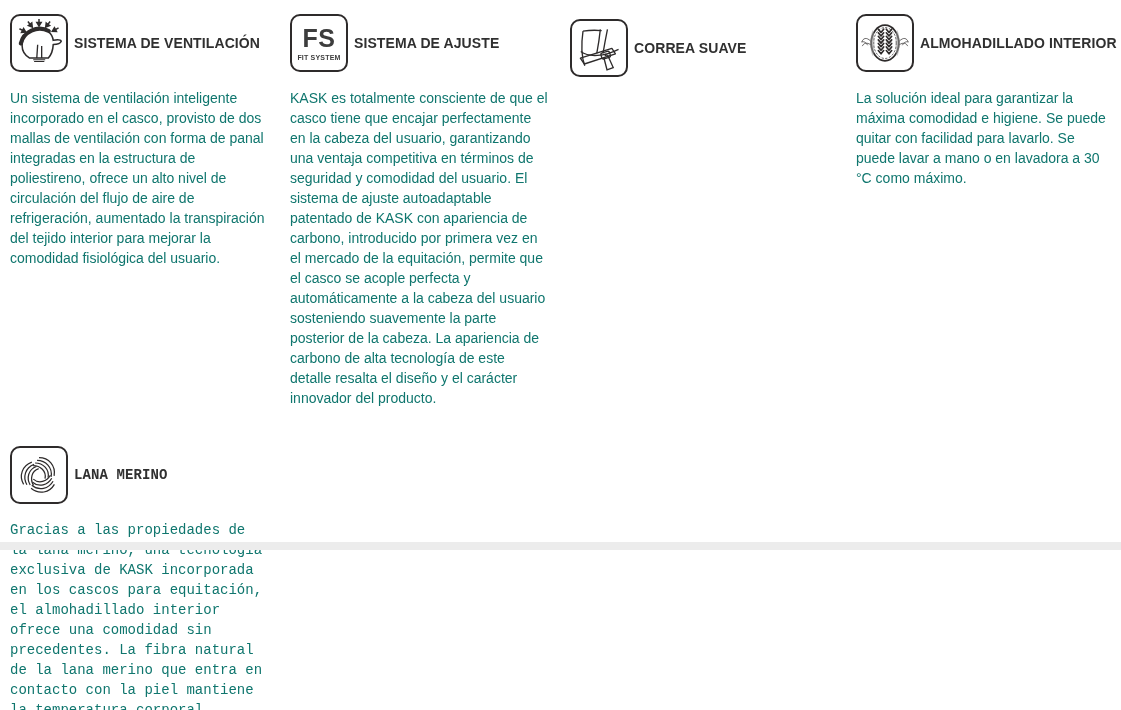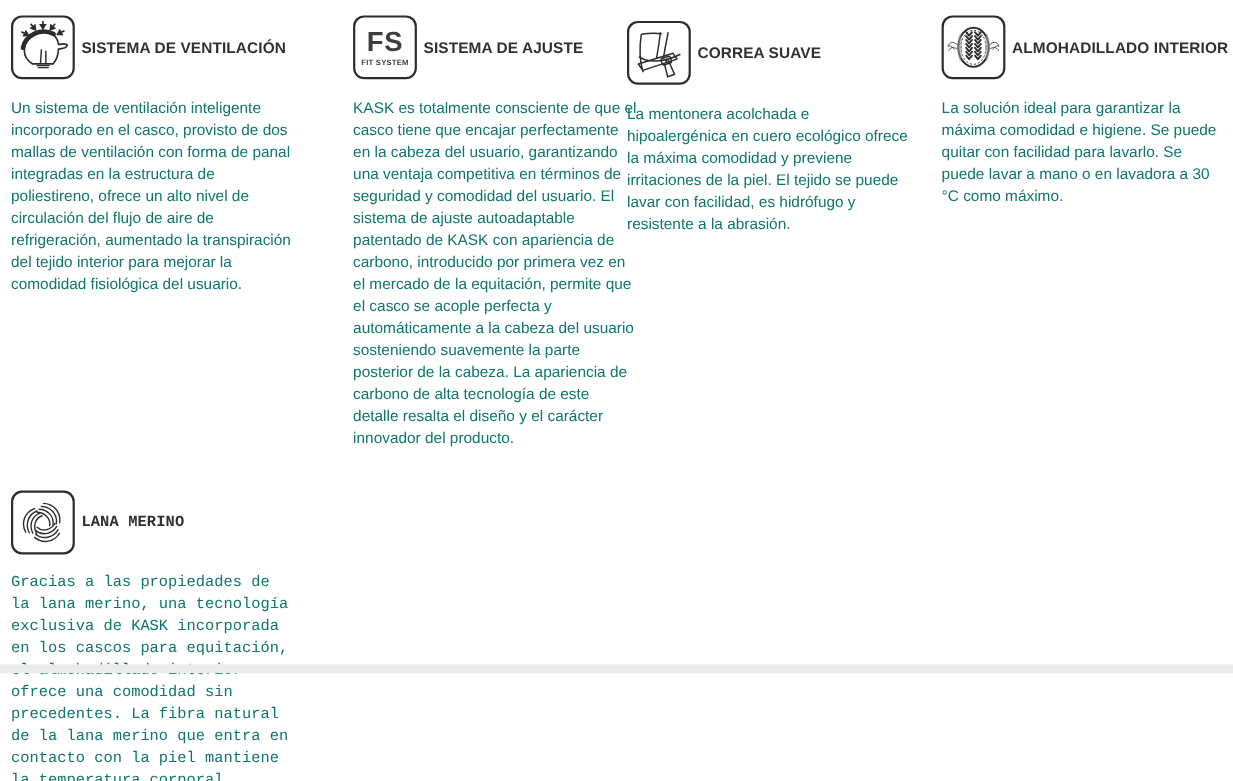--- a/index.html
+++ b/index.html
@@ -2,42 +2,42 @@
 <html><head>
 <meta charset="utf-8">
 <style>
   html, body { margin: 0; padding: 0; }
   body {
     width: 1121px; height: 710px;
     background: #ffffff;
     font-family: "Liberation Sans", "DejaVu Sans", sans-serif;
     overflow: hidden;
   }
-  .page { position: relative; width: 1121px; height: 612px; background: #ffffff; }
+  .page { position: relative; width: 1121px; height: 550px; background: #ffffff; }
 
   .feature { position: absolute; width: 262px; }
   .feature-header { display: flex; align-items: center; gap: 6px; height: 58px; }
   .icon-box {
     width: 54px; height: 54px; flex: 0 0 54px;
     border: 2px solid #2e2b2b; border-radius: 10px;
     background: #ffffff;
     display: flex; flex-direction: column; align-items: center; justify-content: center;
     box-sizing: content-box;
   }
   .feature-title {
     margin: 0; font-size: 14px; font-weight: 700; color: #303030;
     letter-spacing: 0.1px; line-height: 17px;
   }
   .feature-desc {
     margin: 16px 0 0 0; width: 258px;
     font-size: 14px; line-height: 20px; color: #0f766e;
   }
 
   .pos-1 { left: 10px;  top: 14px; }
-  .pos-2 { left: 290px; top: 14px; margin-left: 31px; }
+  .pos-2 { left: 290px; top: 14px; }
   .pos-3 { left: 570px; top: 19px; }
   .pos-4 { left: 856px; top: 14px; }
   .pos-5 { left: 10px;  top: 446px; font-family: Liberation Mono, monospace; }
 
   .fs-main { font-size: 25px; font-weight: 700; color: #3d3d3d; line-height: 1; letter-spacing: 0.5px; }
   .fs-sub  { font-size: 7px;  font-weight: 700; color: #3d3d3d; margin-top: 3px; letter-spacing: 0.2px; white-space: nowrap; }
 
   .footer-strip {
     position: absolute; left: 0; right: 0; bottom: 0; height: 8px;
     background: #ececec;
@@ -109,21 +109,20 @@
             <path d="M36.5 6 C34.5 16 33 24 31.5 33"></path>
             <path d="M6 38.5 L41.5 27.5 L45.5 33.5 L10.5 45 Z" stroke-linejoin="round"></path>
             <path d="M36.5 34.5 L43 49 L36 51.5 L32.5 38"></path>
             <rect x="29.5" y="31.5" width="10" height="7" rx="2" transform="rotate(-17 34.5 35)"></rect>
           </g>
           <circle cx="34.5" cy="35" r="1.4" fill="#2e2b2b"></circle>
         </svg>
       </div>
       <h3 class="feature-title">CORREA SUAVE</h3>
     </div>
-    <p class="feature-desc">La mentonera acolchada e hipoalergénica en cuero ecológico ofrece la máxima comodidad y previene irritaciones de la piel. El tejido se puede lavar con facilidad, es hidrófugo y resistente a la abrasión.</p>
   </section>
 
   <section class="feature pos-4">
     <div class="feature-header">
       <div class="icon-box">
         <svg width="48" height="48" viewBox="0 0 54 54">
           <path d="M11 25 C6 20 2.5 21.5 0.8 26 C3.5 24.8 5.5 26.5 7.5 29.5 M11 29 C6.5 26 3 27 1.5 30.5" fill="none" stroke="#2e2b2b" stroke-width="0.8"></path>
           <path d="M43 25 C48 20 51.5 21.5 53.2 26 C50.5 24.8 48.5 26.5 46.5 29.5 M43 29 C47.5 26 51 27 52.5 30.5" fill="none" stroke="#2e2b2b" stroke-width="0.8"></path>
           <ellipse cx="27" cy="27" rx="15.5" ry="20" fill="#ffffff" stroke="#2e2b2b" stroke-width="2"></ellipse>
           <ellipse cx="27" cy="27" rx="12.8" ry="17.4" fill="none" stroke="#2e2b2b" stroke-width="0.9" stroke-dasharray="2.4 1.8"></ellipse>

